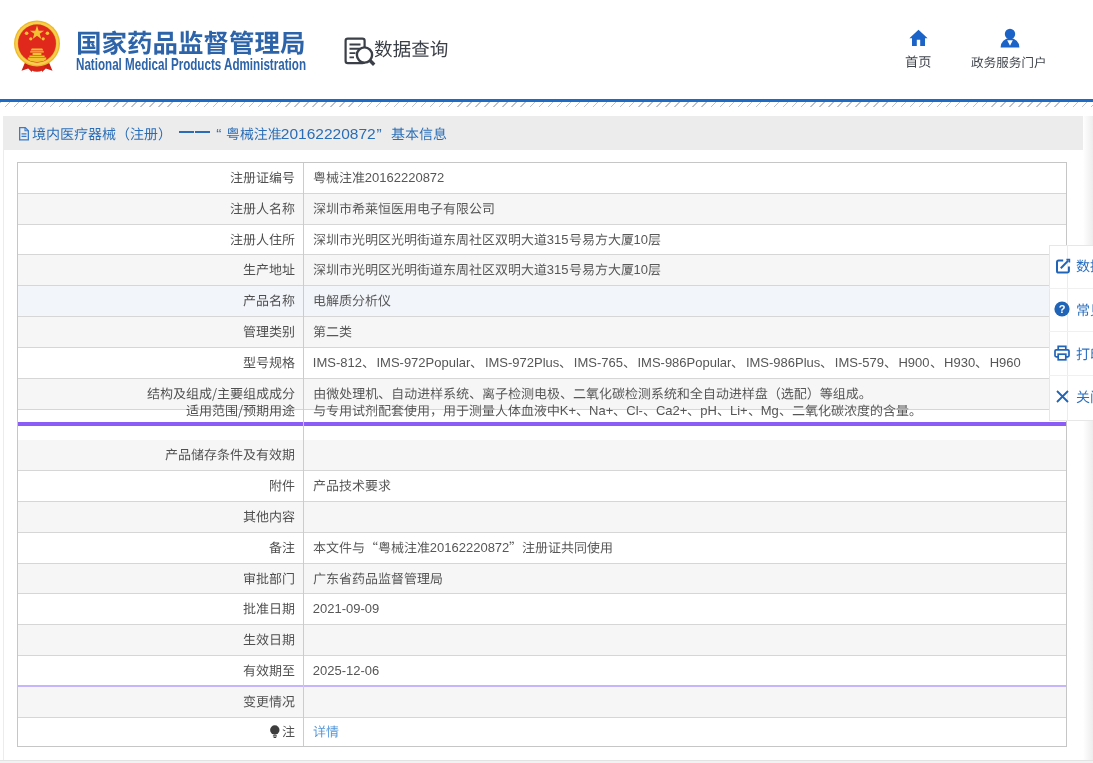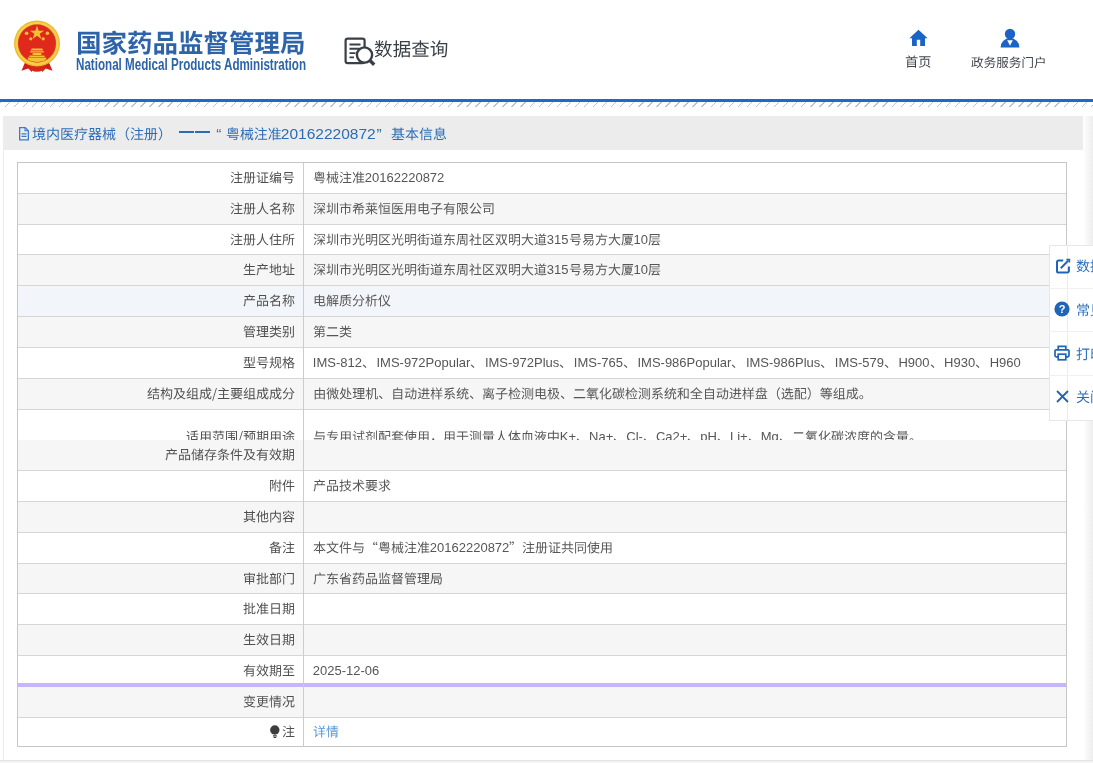--- a/index.html
+++ b/index.html
@@ -621,21 +621,21 @@
             <use href="#r162" x="36000"></use>
             <use href="#r166" x="37000"></use>
             <use href="#r179" x="38000"></use>
             <use href="#r135" x="39000"></use>
             <use href="#r140" x="40000"></use>
             <use href="#r81" x="41000"></use>
             <use href="#r4" x="42000"></use>
           </g>
         </svg></div>
     </div>
-    <div class="row" style="top:259px;height:30px;border-bottom:4px solid #8b5cf6;line-height:29px">
+    <div class="row" style="top:233px;height:30px;border-bottom:4px solid #8b5cf6;line-height:29px">
       <div class="lab"><svg class="cj" style="width:109.1px;height:10.4px" viewBox="0 0 109.1 10.4">
           <g transform="translate(0,10.4)scale(0.013000,-0.013000)">
             <use href="#r161" x="0"></use>
             <use href="#r121" x="1000"></use>
             <use href="#r146" x="2000"></use>
             <use href="#r55" x="3000"></use>
             <use href="#r0" x="4000"></use>
             <use href="#r174" x="4392"></use>
             <use href="#r99" x="5392"></use>
             <use href="#r121" x="6392"></use>
@@ -820,33 +820,34 @@
     </div>
     <div class="row" style="top:431px;height:31px;border-bottom:1px solid #d6d6d6;line-height:30px">
       <div class="lab"><svg class="cj" style="width:52.0px;height:10.4px" viewBox="0 0 52.0 10.4">
           <g transform="translate(0,10.4)scale(0.013000,-0.013000)">
             <use href="#r85" x="0"></use>
             <use href="#r31" x="1000"></use>
             <use href="#r93" x="2000"></use>
             <use href="#r99" x="3000"></use>
           </g>
         </svg></div>
+      <div class="val"><b class="lt">2021-09-09</b></div>
     </div>
     <div class="row" style="top:462px;height:31px;background:#f6f6f6;border-bottom:1px solid #d6d6d6;line-height:30px">
       <div class="lab"><svg class="cj" style="width:52.0px;height:10.4px" viewBox="0 0 52.0 10.4">
           <g transform="translate(0,10.4)scale(0.013000,-0.013000)">
             <use href="#r120" x="0"></use>
             <use href="#r89" x="1000"></use>
             <use href="#r93" x="2000"></use>
             <use href="#r99" x="3000"></use>
           </g>
         </svg></div>
       <div class="val"></div>
     </div>
-    <div class="row" style="top:493px;height:31px;border-bottom:4px solid #c4b5fd;line-height:30px">
+    <div class="row" style="top:493px;height:31px;border-bottom:2px solid #c4b5fd;line-height:30px">
       <div class="lab"><svg class="cj" style="width:52.0px;height:10.4px" viewBox="0 0 52.0 10.4">
           <g transform="translate(0,10.4)scale(0.013000,-0.013000)">
             <use href="#r97" x="0"></use>
             <use href="#r89" x="1000"></use>
             <use href="#r99" x="2000"></use>
             <use href="#r145" x="3000"></use>
           </g>
         </svg></div>
       <div class="val"><b class="lt">2025-12-06</b></div>
     </div>

